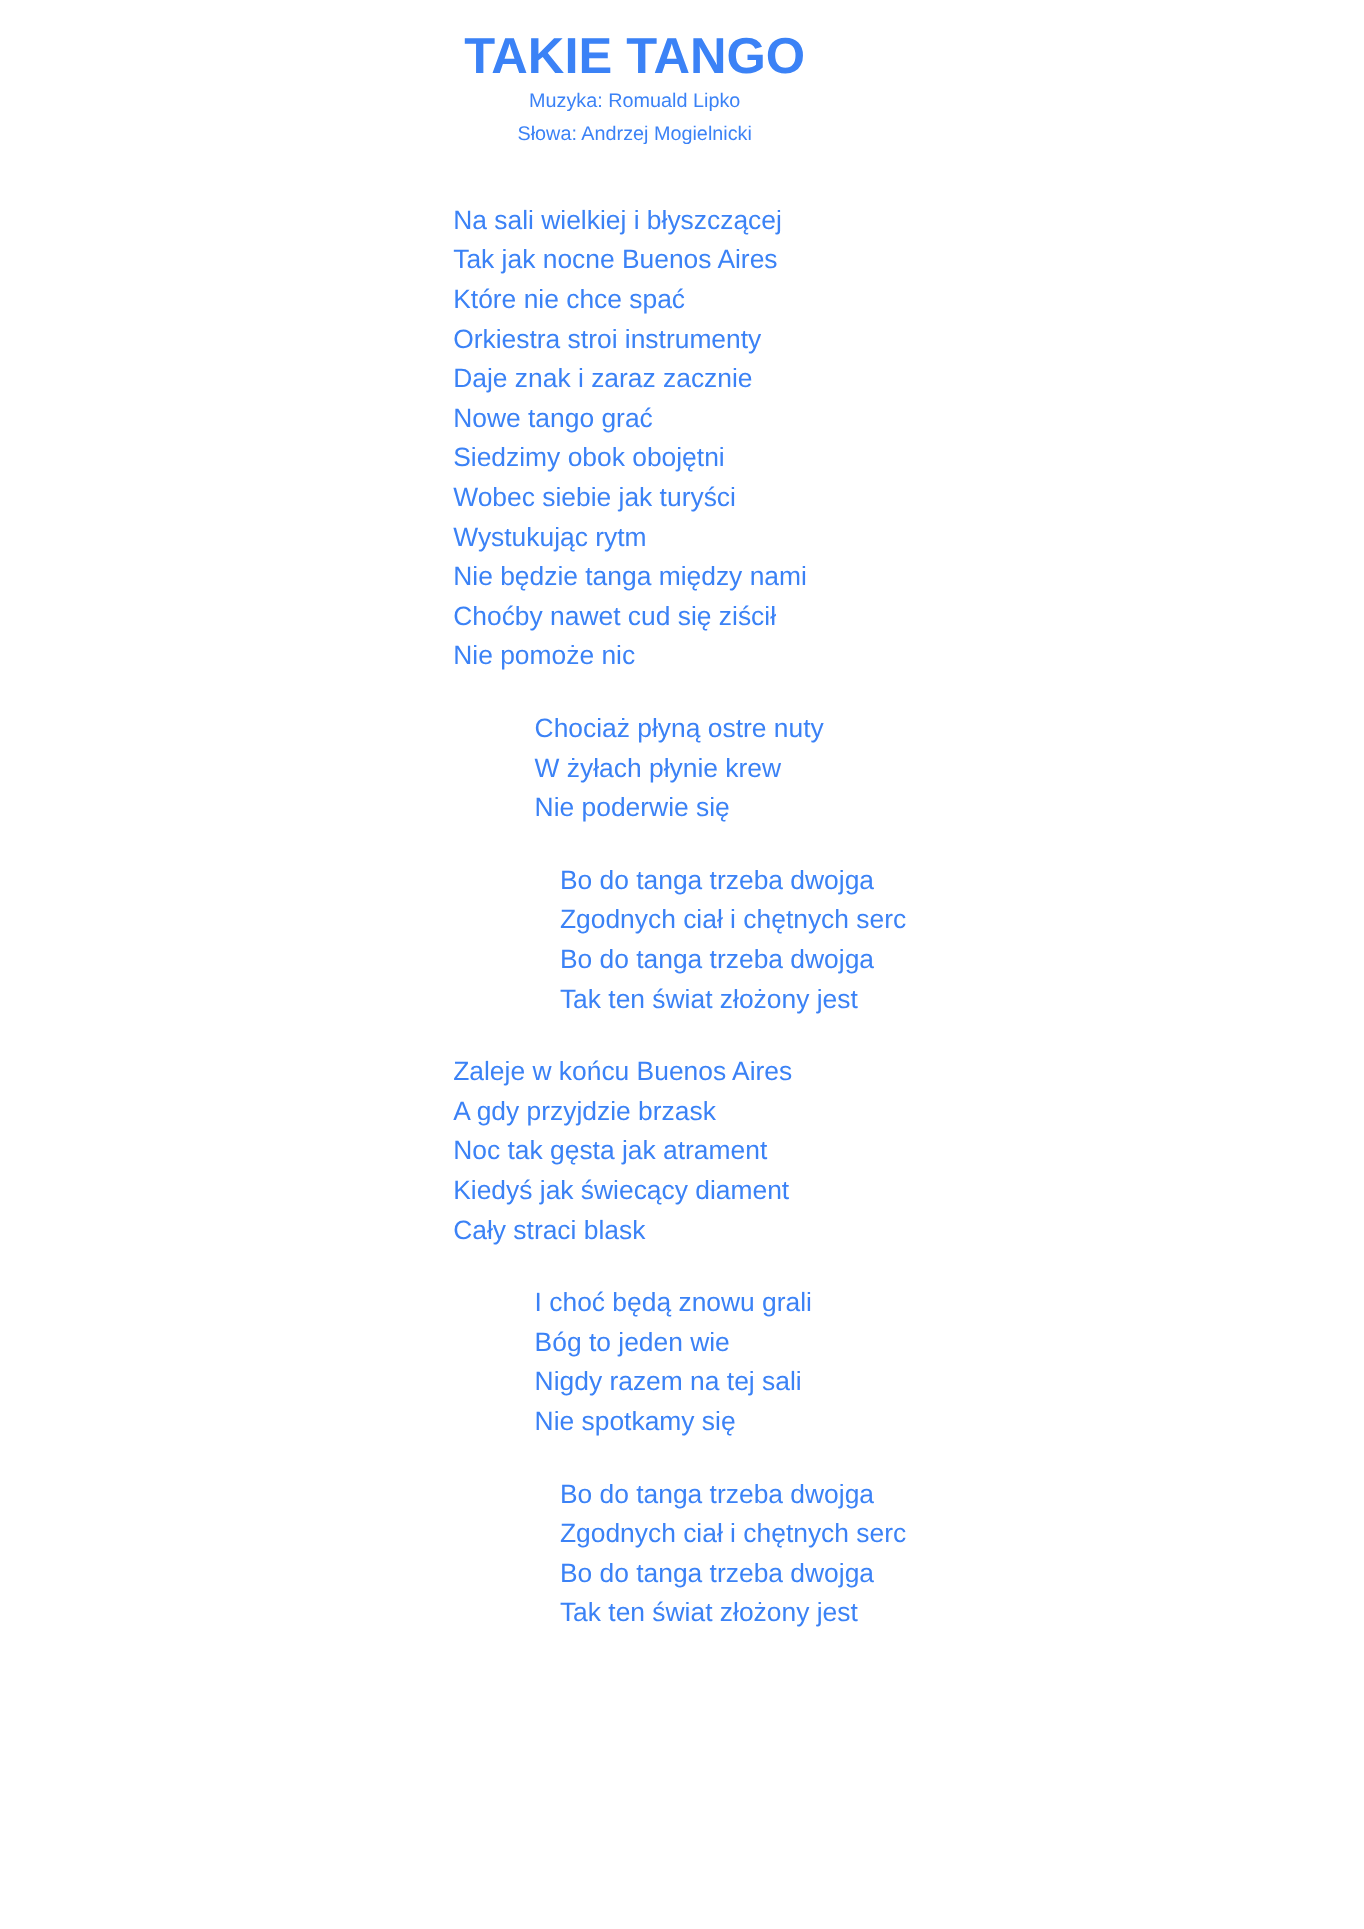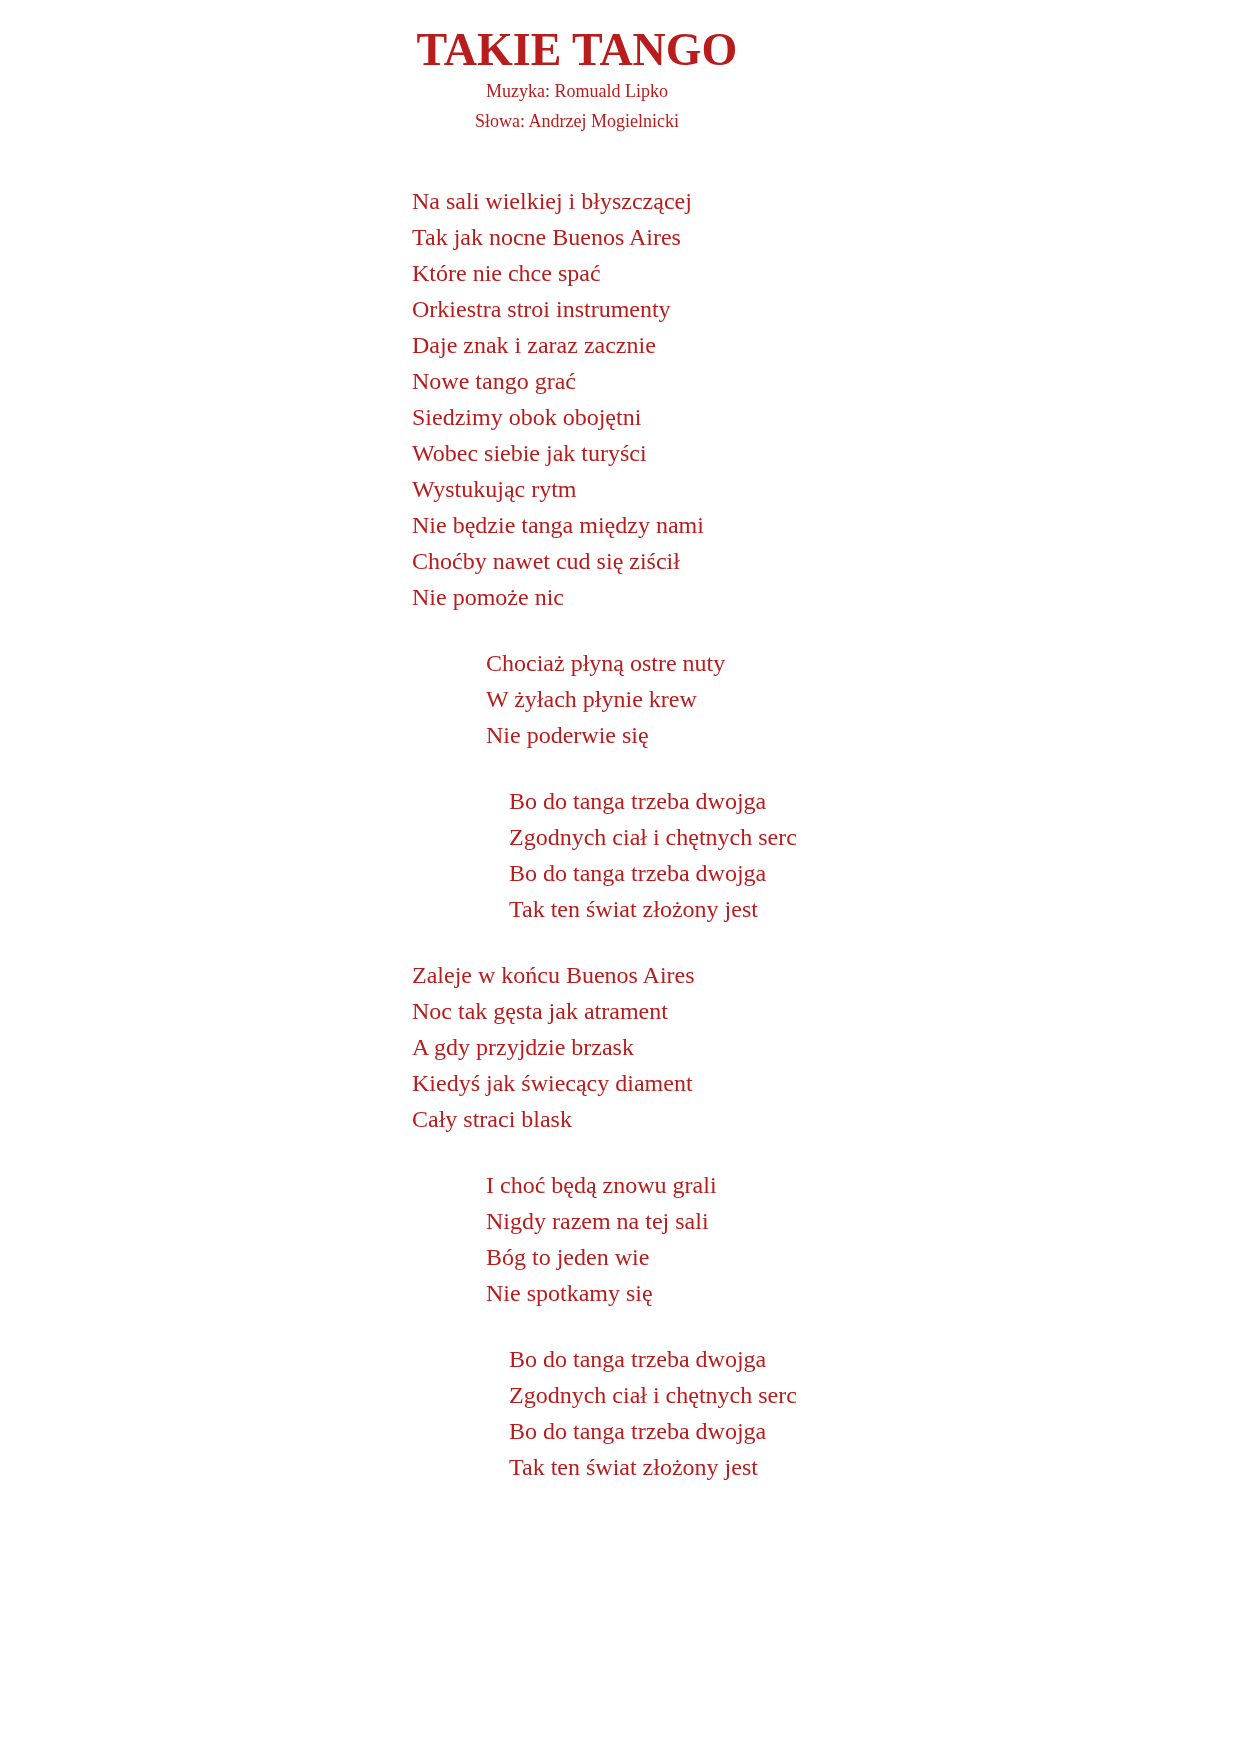--- a/index.html
+++ b/index.html
@@ -5,22 +5,22 @@
   html, body {
     margin: 0;
     padding: 0;
     background: #ffffff;
   }
   .page {
     position: relative;
     width: 1240px;
     height: 1754px;
     background: #ffffff;
-    color: #b91c1c;
-    font-family: Liberation Serif, serif;
+    color: #3b82f6;
+    font-family: Liberation Sans, sans-serif;
     overflow: hidden;
   }
   .doc-header {
     position: absolute;
     top: 24px;
     left: 0;
     width: 1154px;           
     text-align: center;
   }
   .title {
@@ -87,29 +87,29 @@
         <div class="line">Nie poderwie się</div>
       </div>
       <div class="stanza indent-2">
         <div class="line">Bo do tanga trzeba dwojga</div>
         <div class="line">Zgodnych ciał i chętnych serc</div>
         <div class="line">Bo do tanga trzeba dwojga</div>
         <div class="line">Tak ten świat złożony jest</div>
       </div>
       <div class="stanza indent-0">
         <div class="line">Zaleje w końcu Buenos Aires</div>
+        <div class="line">A gdy przyjdzie brzask</div>
         <div class="line">Noc tak gęsta jak atrament</div>
-        <div class="line">A gdy przyjdzie brzask</div>
         <div class="line">Kiedyś jak świecący diament</div>
         <div class="line">Cały straci blask</div>
       </div>
       <div class="stanza indent-1">
         <div class="line">I choć będą znowu grali</div>
+        <div class="line">Bóg to jeden wie</div>
         <div class="line">Nigdy razem na tej sali</div>
-        <div class="line">Bóg to jeden wie</div>
         <div class="line">Nie spotkamy się</div>
       </div>
       <div class="stanza indent-2">
         <div class="line">Bo do tanga trzeba dwojga</div>
         <div class="line">Zgodnych ciał i chętnych serc</div>
         <div class="line">Bo do tanga trzeba dwojga</div>
         <div class="line">Tak ten świat złożony jest</div>
       </div>
     </main>
 </div>

